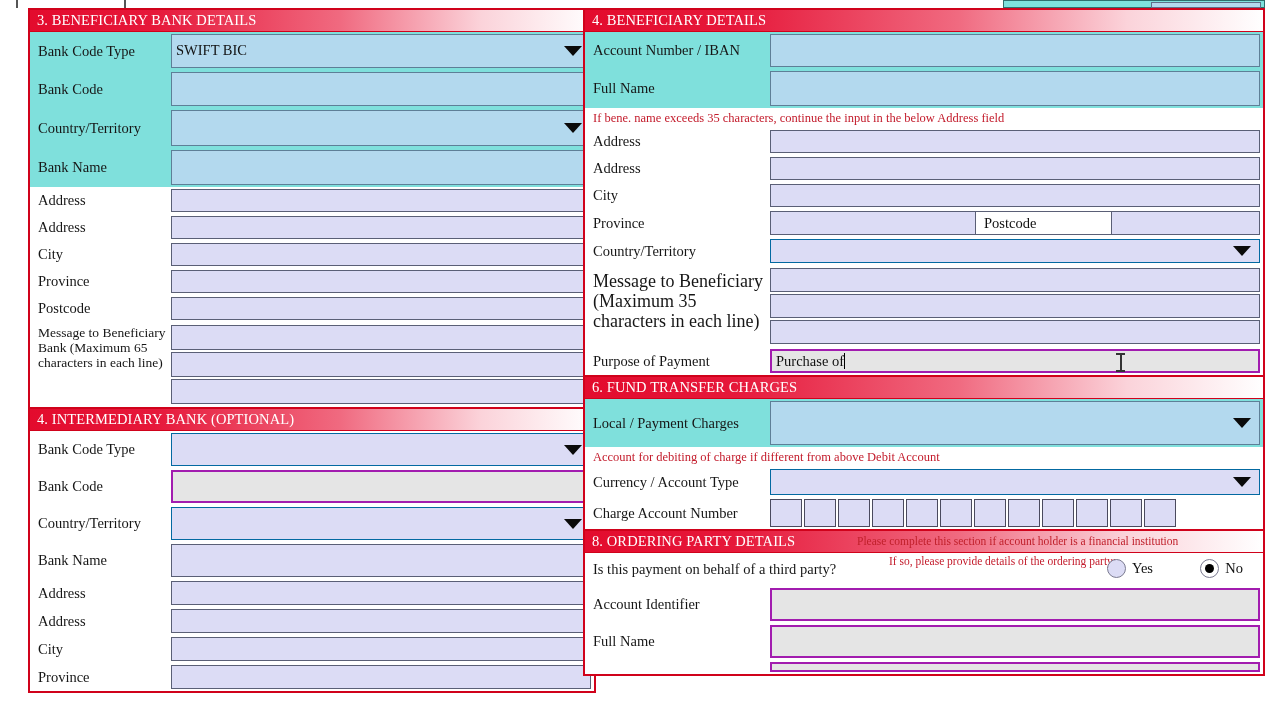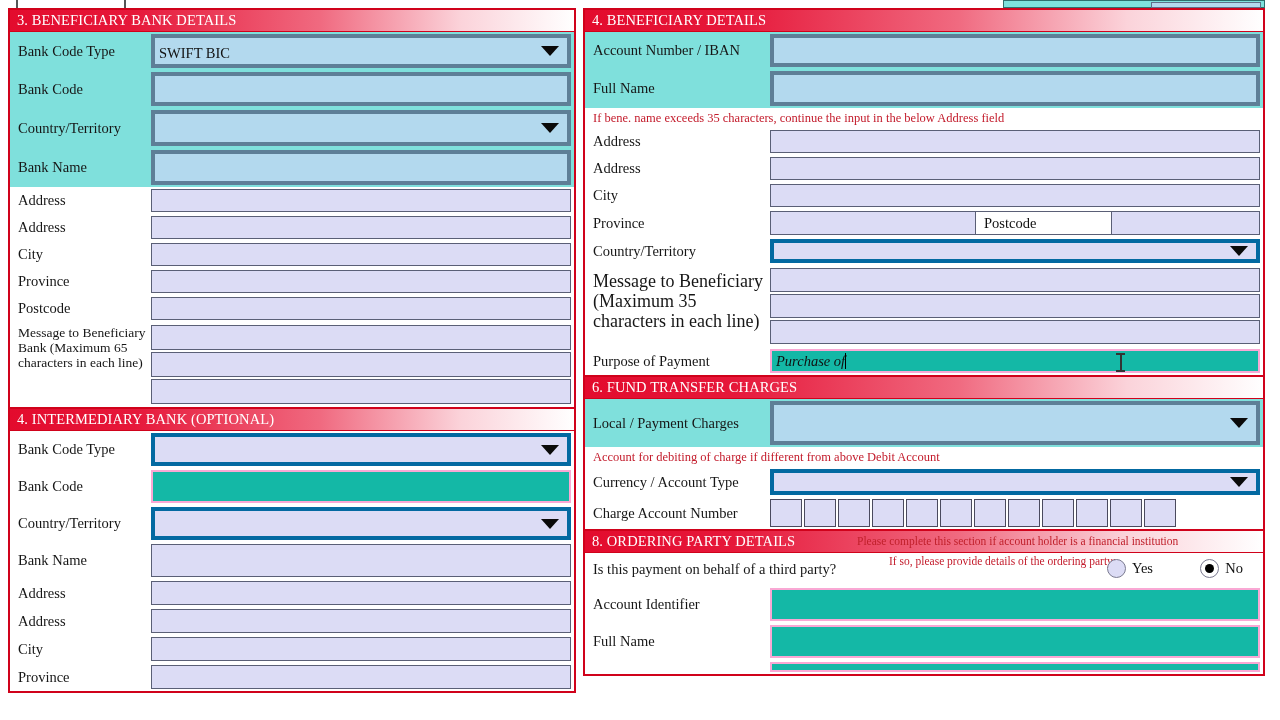--- a/index.html
+++ b/index.html
@@ -11,21 +11,21 @@
   .topstrip { position:absolute; left:0; top:0; width:1280px; height:8px; background:#fff; }
   .topstrip .lcut { position:absolute; left:16px; top:0; width:110px; height:8px;
       border-left:2px solid #555; border-right:2px solid #555; background:#fff; }
   .topstrip .rcut { position:absolute; left:1003px; top:0; width:262px; height:8px;
       background:#7FE0DC; border:1px solid #2f6f6d; }
   .topstrip .rcut .fld { position:absolute; right:3px; top:1px; width:110px; height:6px;
       background:#B3D9EE; border:1px solid #5f6f8a; }
 
   
   .col { position:absolute; top:8px; }
-  .colL { left:8px;  width:568px; }
+  .colL { left:28px;  width:568px; }
   .colR { left:583px; width:682px; }
 
   .panel { border:2px solid #d0021b; background:#fff; }
   .panel + .panel { border-top:none; }
 
   
   .sechdr { position:relative; height:22px;
       background:linear-gradient(to right,#e30b2d 0%,#e6183a 22%,#f06a80 55%,#fbd3da 80%,#ffffff 100%);
       border-bottom:1px solid #d0021b; }
   .sechdr .t { position:absolute; left:7px; top:2px; font-size:14.5px; color:#ffffff;
@@ -38,24 +38,24 @@
   .lbl { display:flex; align-items:center; font-size:14.5px; color:#161616;
       padding-left:8px; flex:0 0 auto; line-height:1.12;font-family:Liberation Serif, serif; }
   .lbl.multi { align-items:flex-start; padding-top:3px; }
   .cell { flex:1 1 auto; display:flex; align-items:center; padding:2px 3px; }
 
   
   .teal { background:#7FE0DC; }
   .white { background:#ffffff; }
 
   
-  .inp { display:block; width:100%; height:100%; border:4px solid #0369a1;
+  .inp { display:block; width:100%; height:100%; border:1px solid #0369a1;
       background:#DCDCF5; }
   .inp.blue { background:#B3D9EE; border-color:#5e7f97; }
-  .inp.plain { background:#14b8a6; border:2px solid #f9a8d4;font-style:italic; }
+  .inp.plain { background:#e5e5e5; border:2px solid #a21caf; }
   .inp.thin { border:1px solid #5a5f76; }
 
   .sel { position:relative; }
   .caret { position:absolute; right:8px; top:50%; transform:translateY(-50%);
       width:0; height:0; border-left:9px solid transparent; border-right:9px solid transparent;
       border-top:10px solid #0a0a0a; pointer-events:none; }
 
   .redtext { font-size:12.5px; color:#c31b2b; padding:3px 0 2px 8px; background:#fff; }
 
   .txtval { font-size:14.5px; color:#111; padding-left:4px; white-space:nowrap; }

